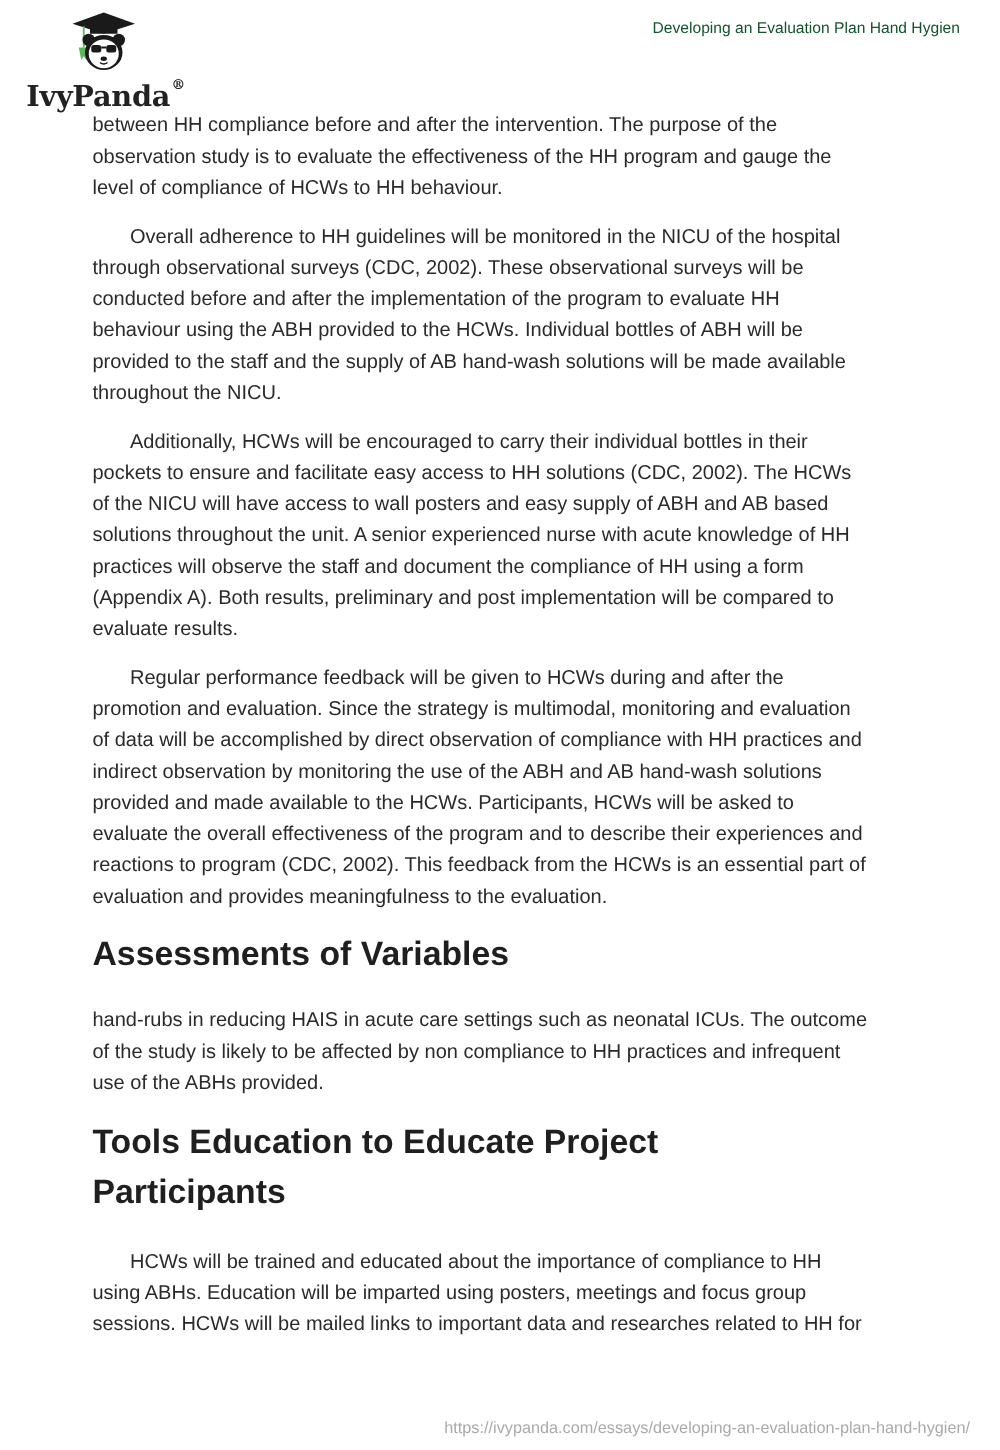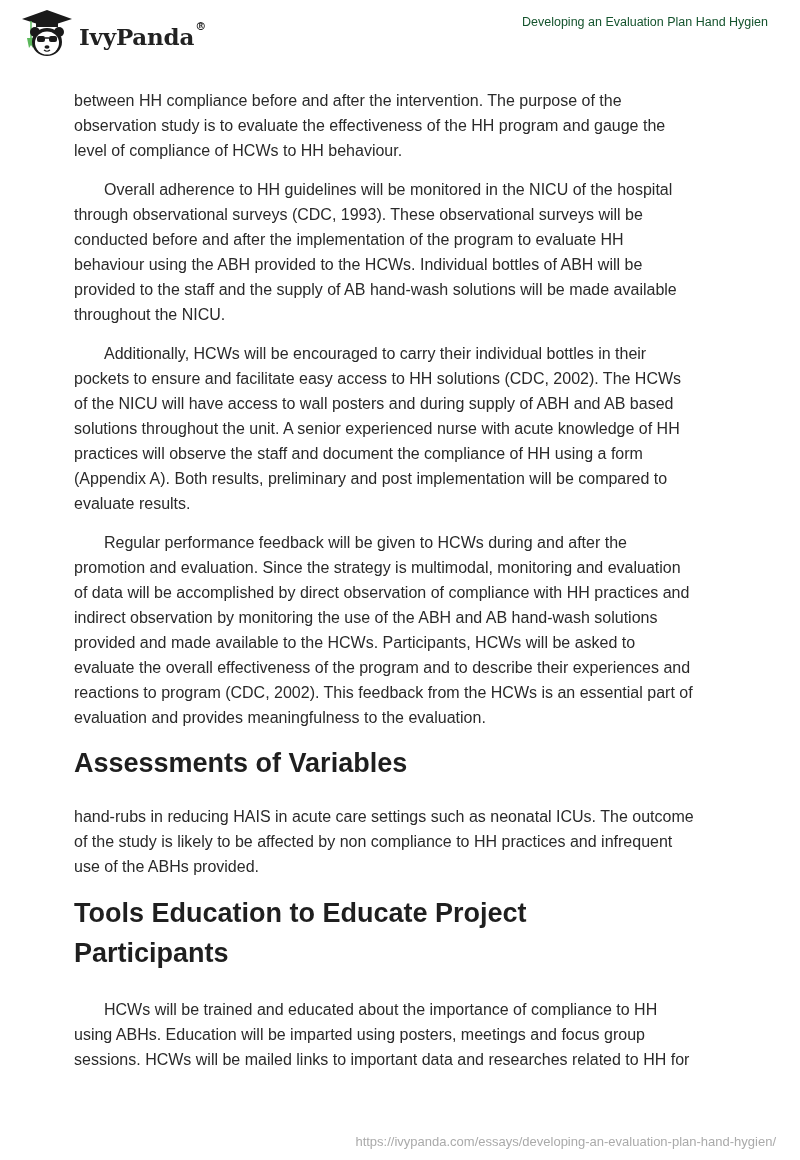--- a/index.html
+++ b/index.html
@@ -1,21 +1,21 @@
 <!DOCTYPE html>
 <html><head>
 <meta charset="utf-8">
 <style>
   html, body { margin: 0; padding: 0; background: #ffffff; }
   body {
     width: 800px; height: 1160px; position: relative; overflow: hidden;
     font-family: "Liberation Sans", sans-serif; color: #222222;
   }
   .header { position: absolute; left: 0; top: 0; width: 800px; height: 62px; }
-  .logo { position: absolute; left: 18px; top: 8px; display: flex; align-items: center; }
+  .logo { position: absolute; left: 18px; top: 8px; display: flex; align-items: center; flex-direction: column; }
   .logo-mark { width: 58px; height: 50px; }
   .logo-text {
     font-family: "DejaVu Serif", serif; font-weight: bold; font-size: 23px; color: #222;
     margin-left: 3px; margin-top: 6px; letter-spacing: -0.2px;
   }
   .logo-reg { font-size: 11px; vertical-align: top; position: relative; top: -3px; margin-left: 1px; }
   .doc-title {
     position: absolute; right: 32px; top: 15px; font-size: 12.5px; color: #14532d;
   }
   .content { position: absolute; left: 74px; top: 88px; width: 660px; }
@@ -63,31 +63,31 @@
 
 <div class="content">
   <p class="para">
     <span class="line">between HH compliance before and after the intervention. The purpose of the</span>
     <span class="line">observation study is to evaluate the effectiveness of the HH program and gauge the</span>
     <span class="line">level of compliance of HCWs to HH behaviour.</span>
   </p>
 
   <p class="para">
     <span class="line indent">Overall adherence to HH guidelines will be monitored in the NICU of the hospital</span>
-    <span class="line">through observational surveys (CDC, 1993). These observational surveys will be</span>
+    <span class="line">through observational surveys (CDC, 2002). These observational surveys will be</span>
     <span class="line">conducted before and after the implementation of the program to evaluate HH</span>
     <span class="line">behaviour using the ABH provided to the HCWs. Individual bottles of ABH will be</span>
     <span class="line">provided to the staff and the supply of AB hand-wash solutions will be made available</span>
     <span class="line">throughout the NICU.</span>
   </p>
 
   <p class="para">
     <span class="line indent">Additionally, HCWs will be encouraged to carry their individual bottles in their</span>
     <span class="line">pockets to ensure and facilitate easy access to HH solutions (CDC, 2002). The HCWs</span>
-    <span class="line">of the NICU will have access to wall posters and during supply of ABH and AB based</span>
+    <span class="line">of the NICU will have access to wall posters and easy supply of ABH and AB based</span>
     <span class="line">solutions throughout the unit. A senior experienced nurse with acute knowledge of HH</span>
     <span class="line">practices will observe the staff and document the compliance of HH using a form</span>
     <span class="line">(Appendix A). Both results, preliminary and post implementation will be compared to</span>
     <span class="line">evaluate results.</span>
   </p>
 
   <p class="para">
     <span class="line indent">Regular performance feedback will be given to HCWs during and after the</span>
     <span class="line">promotion and evaluation. Since the strategy is multimodal, monitoring and evaluation</span>
     <span class="line">of data will be accomplished by direct observation of compliance with HH practices and</span>

